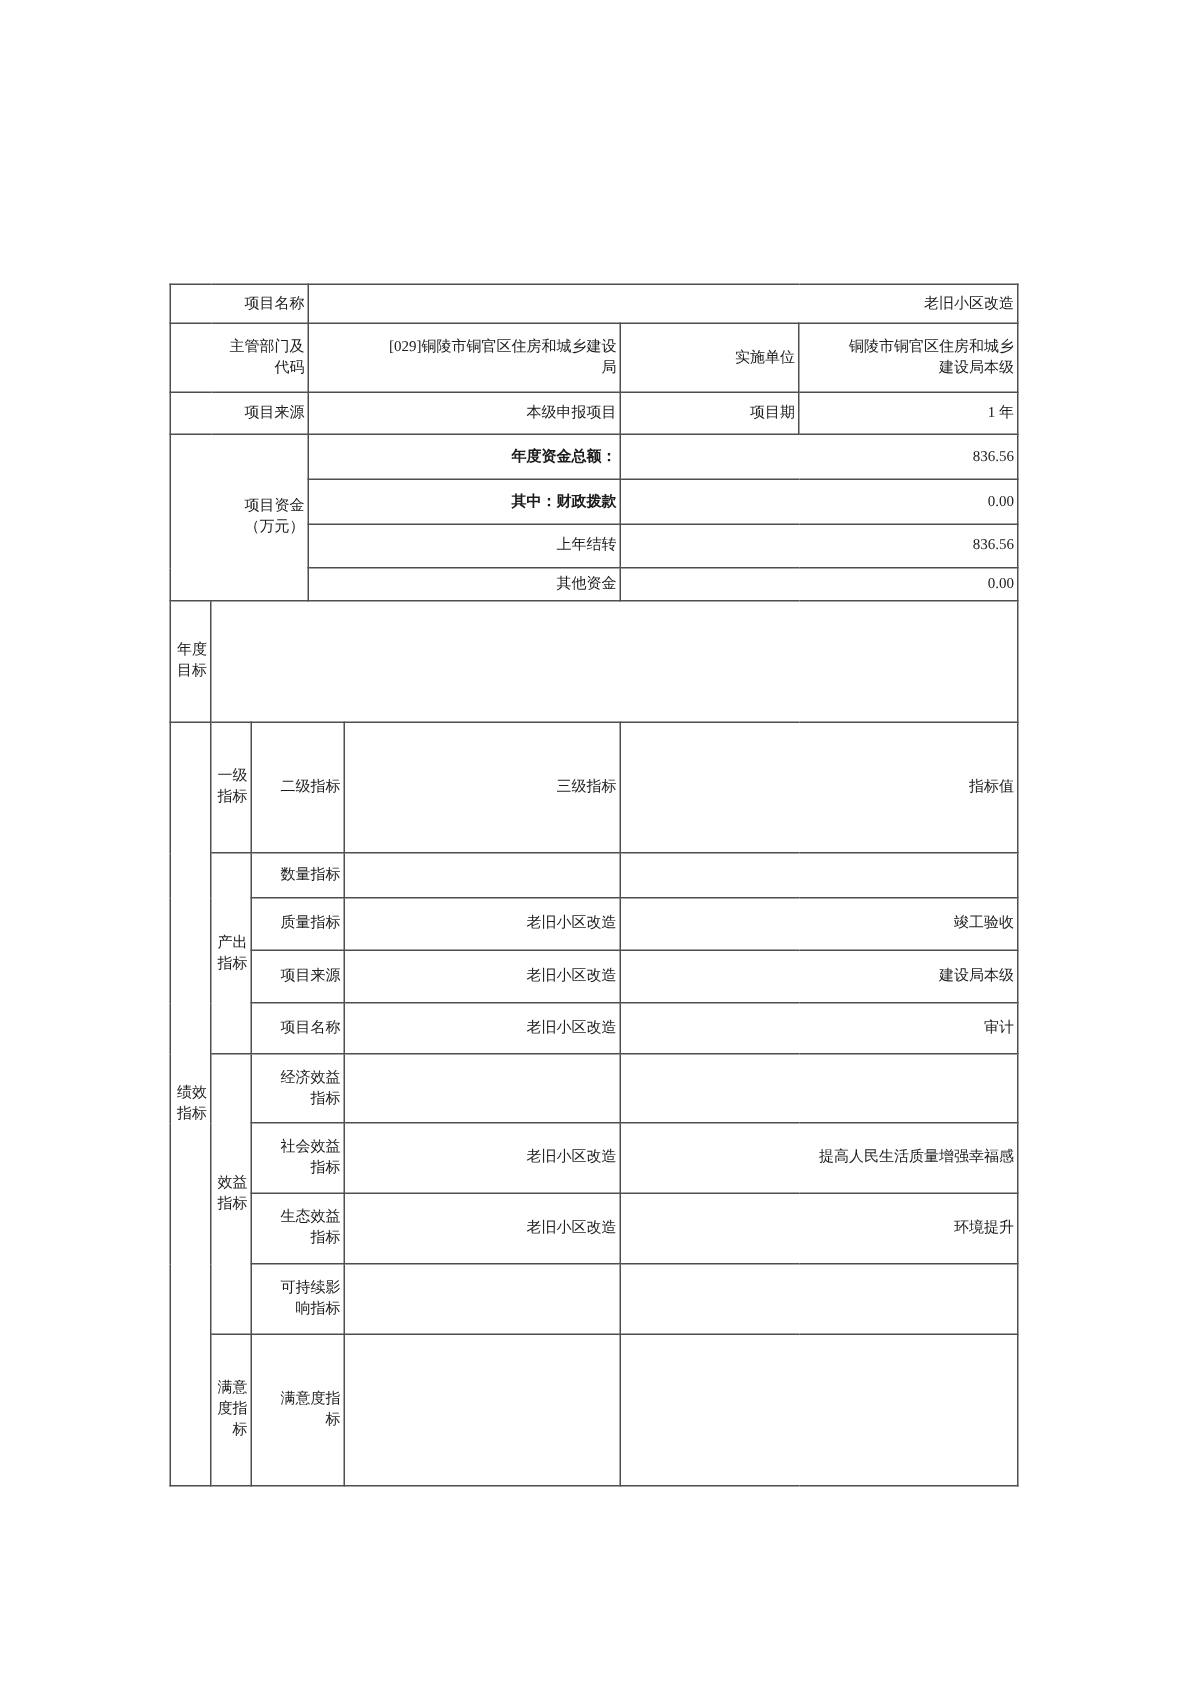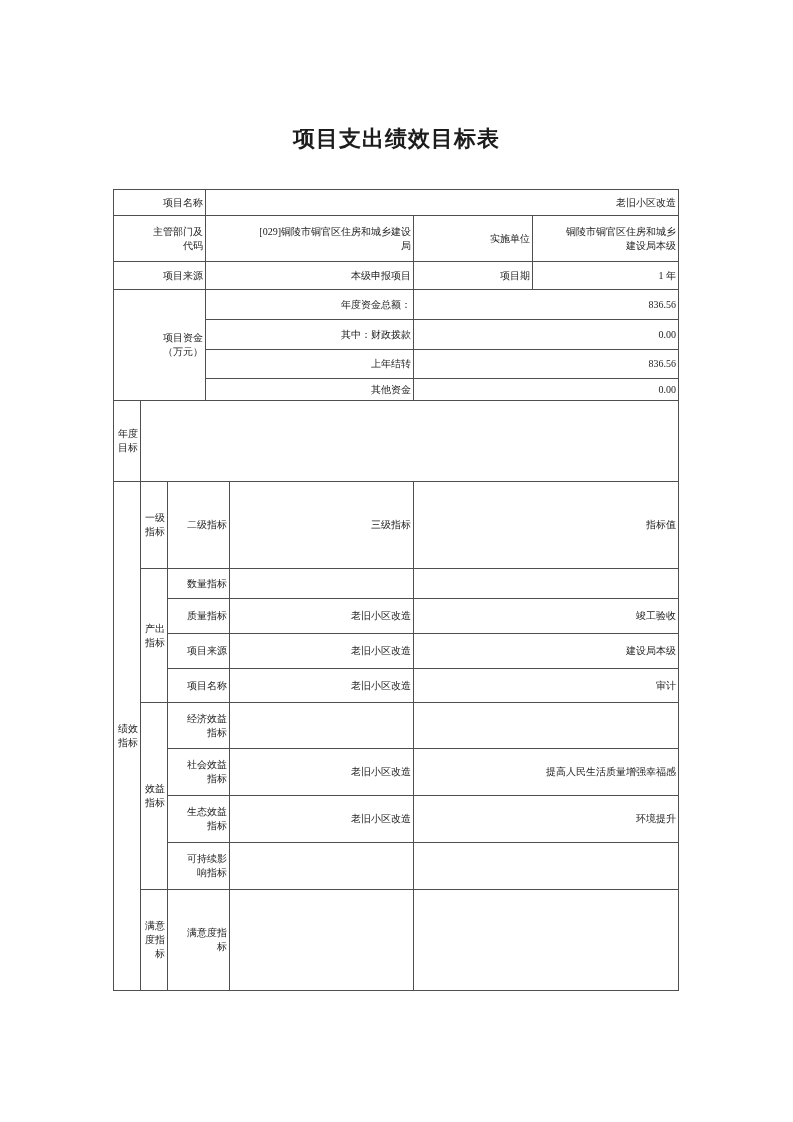--- a/index.html
+++ b/index.html
@@ -28,30 +28,29 @@
   }
   .ml   { white-space:pre-line; }
   .vert { word-break:break-all; padding:1px 0; }
   .lh19 { line-height:19px; }
   .lh20 { line-height:20px; }
   .lh26 { line-height:26px; }
   .lh31 { line-height:31px; }
   .lh32 { line-height:32px; }
   .small { font-size:12.5px; line-height:18px; }
   .lvl2  { font-size:14px; line-height:21px; word-break:break-all; }
-  .fund-name-left   { text-align:left; padding-left:13px; }
-  .fund-name-indent { text-align:left; padding-left:27px; }
+  .fund-name-left   { text-align:left; padding-left:13px;font-weight:bold; }
+  .fund-name-indent { text-align:left; padding-left:27px;font-weight:bold; }
   .val-right { text-align:right; padding-right:12px; }
 </style>
 </head>
 <body>
 
 <div class="page">
 
-  <div class="doc-title">项目支出绩效目标表</div>
 
   <table class="t">
     <colgroup>
       <col style="width:27px">
         <col style="width:27px">
         <col style="width:38px">
       <col style="width:24px">
         <col style="width:184px">
         <col style="width:119px">
         <col style="width:146px">

